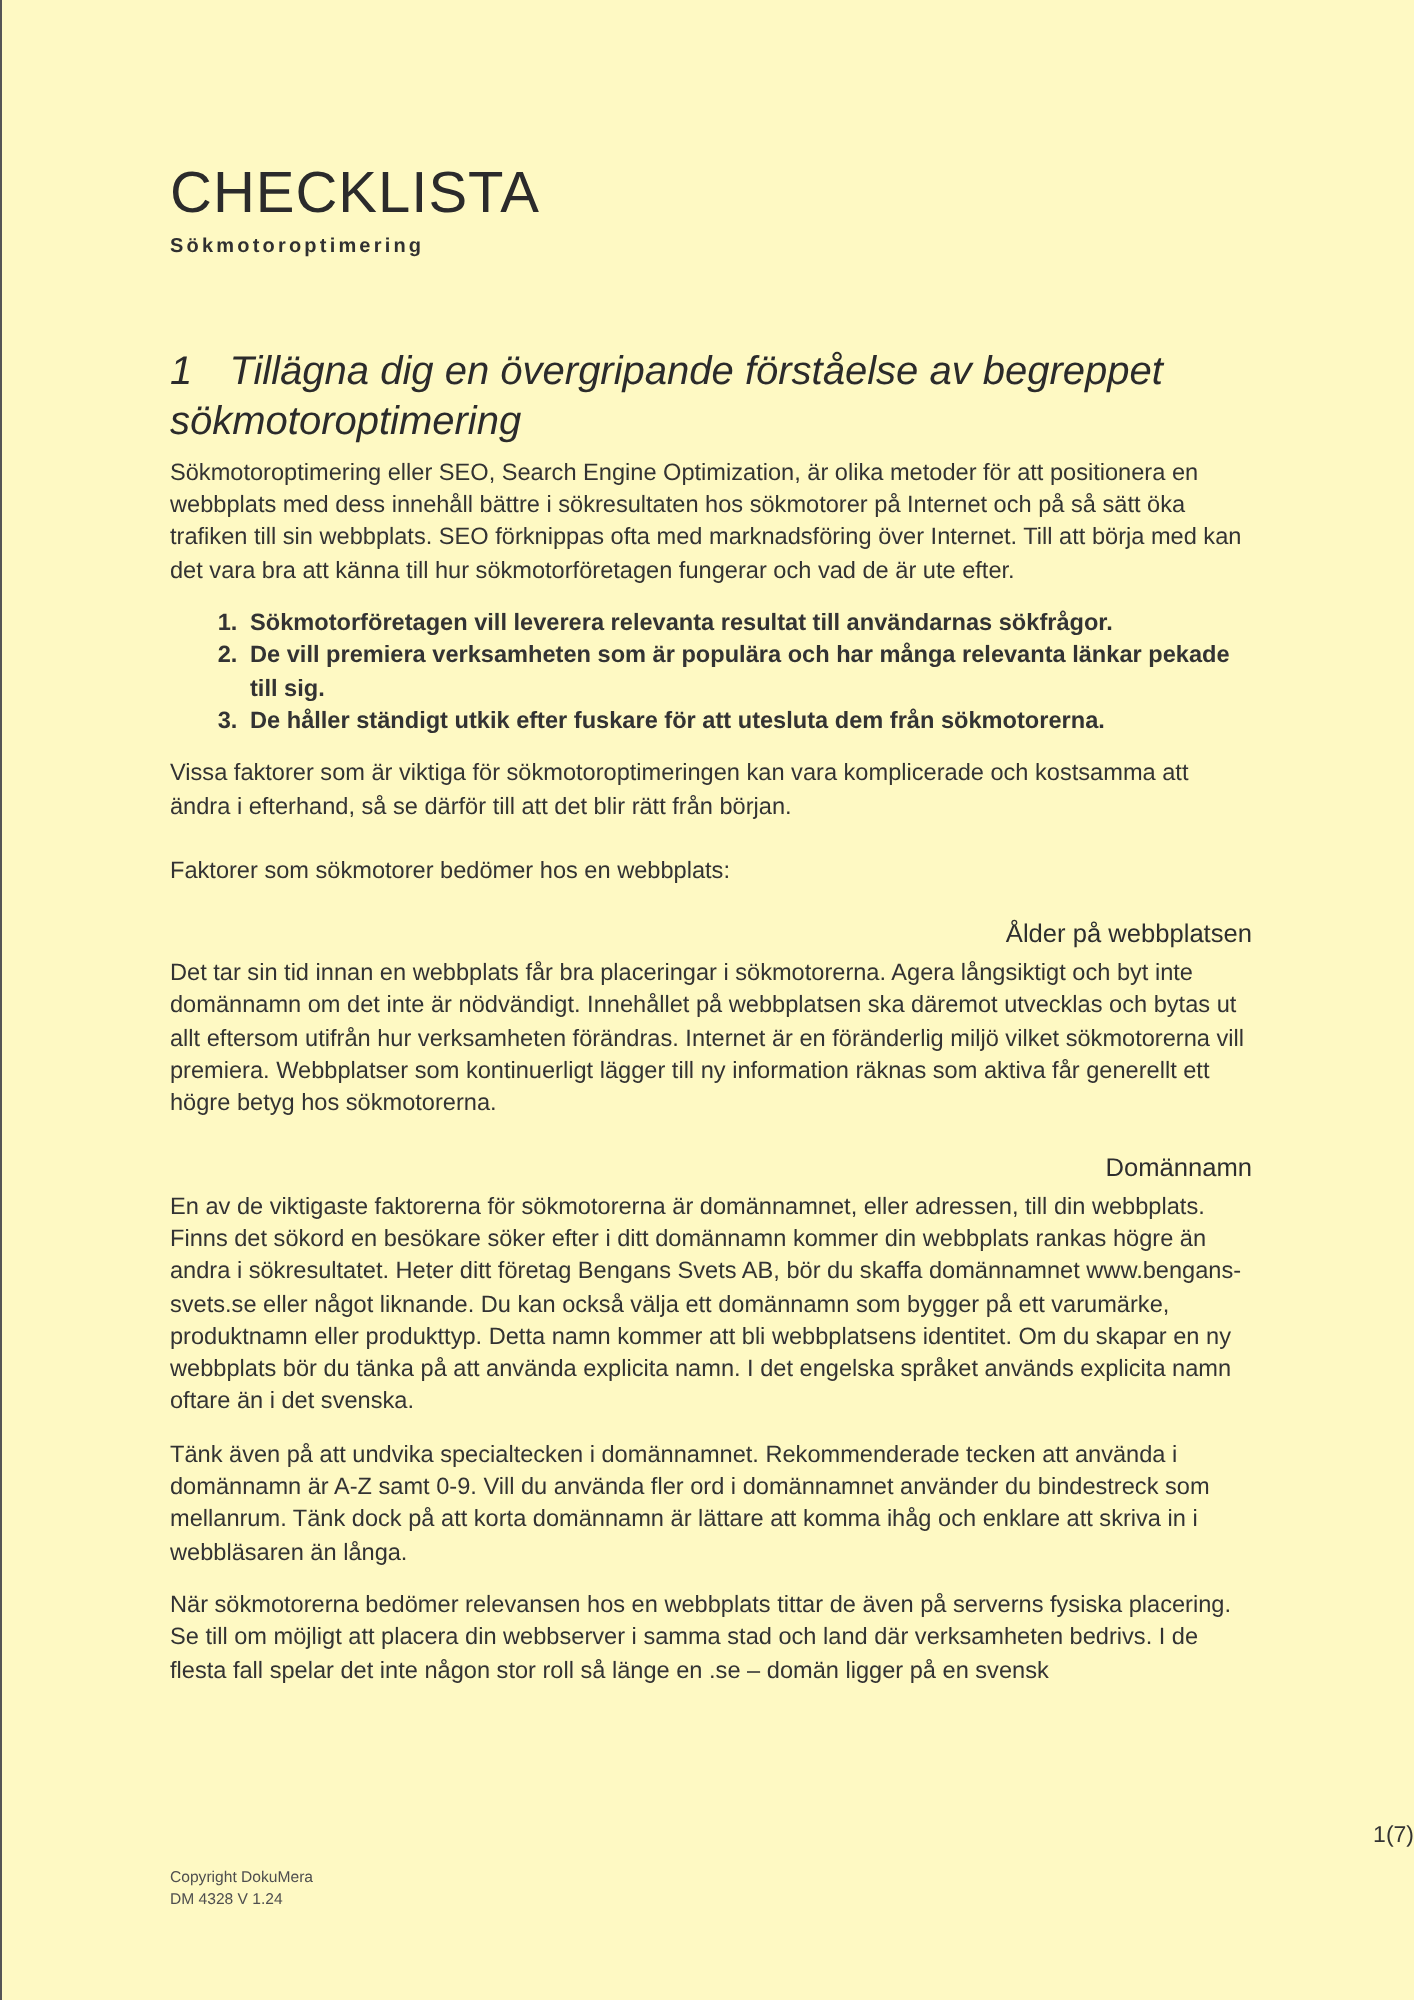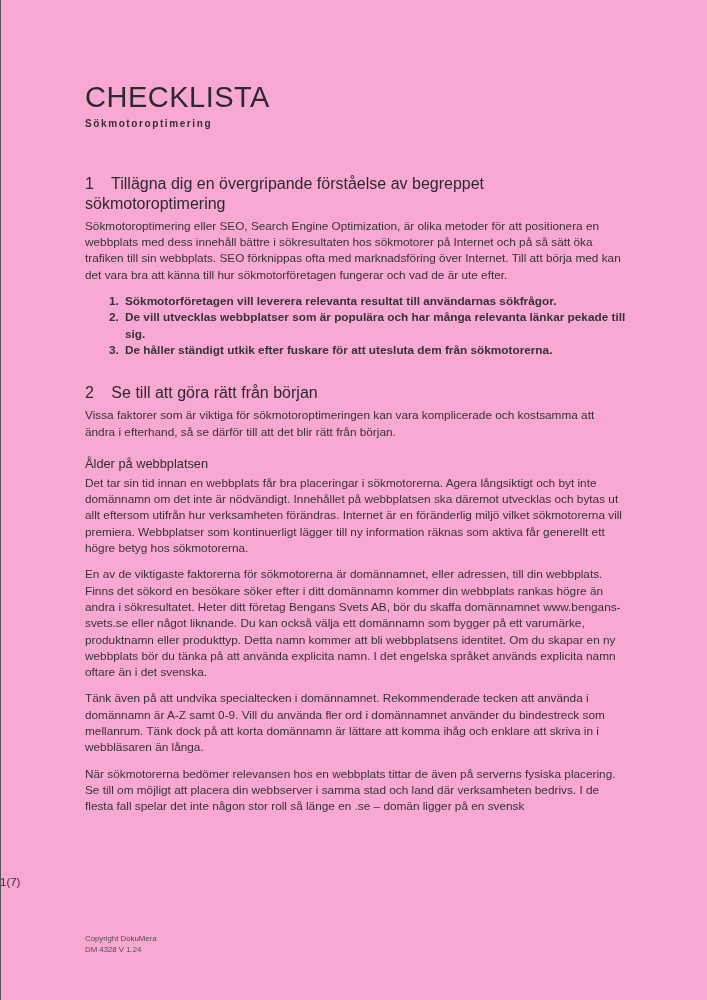--- a/index.html
+++ b/index.html
@@ -5,21 +5,21 @@
   * { margin: 0; padding: 0; box-sizing: border-box; }
   html, body { background: #ffffff; }
   body {
     font-family: "Liberation Sans", "DejaVu Sans", sans-serif;
     color: #333333;
   }
   .page {
     position: relative;
     width: 707px;
     height: 1000px;
-    background: #f9a8d4;
+    background: #fef9c3;
     overflow: hidden;
   }
   .edge-line {
     position: absolute;
     left: 0; top: 0;
     width: 1px; height: 100%;
     background: #555555;
   }
   .content {
     position: absolute;
@@ -36,24 +36,25 @@
     line-height: 1.1;
   }
   .doc-subtitle {
     margin-top: 4px;
     font-size: 10px;
     font-weight: 700;
     letter-spacing: 1.6px;
     color: #303030;
   }
   h2.sec {
-    font-size: 16px;
+    font-size: 20px;
     font-weight: 500;
     color: #2b2b2b;
     line-height: 1.25;
+    font-style: italic;
   }
   h2.sec .sec-num {
     display: inline-block;
     margin-right: 13px;
   }
   h2.sec-1 { margin-top: 45px; }
   h2.sec-2 { margin-top: 25px; }
   p.body-para {
     margin-top: 4px;
     margin-bottom: 10px;
@@ -73,28 +74,29 @@
     color: #333333;
     font-weight: bold;
   }
   ol.num-list li { padding-left: 3px; }
   h3.subhead {
     margin-top: 16px;
     margin-bottom: 4px;
     font-size: 12.8px;
     font-weight: 400;
     color: #2e2e2e;
+    text-align: right;
   }
   h3.subhead + p.body-para { margin-top: 2px; }
   .page-number {
     position: absolute;
-    top: 876px;
+    top: 912px;
     left: 0;
     width: 100%;
-    text-align: left;
+    text-align: right;
     font-size: 11.5px;
     color: #333333;
   }
   .copyright {
     position: absolute;
     left: 85px;
     top: 934px;
     font-size: 7.8px;
     line-height: 10.5px;
     color: #4f4f4f;
@@ -111,33 +113,31 @@
     <div class="doc-subtitle">Sökmotoroptimering</div>
 
     <h2 class="sec sec-1">
       <span class="sec-num">1</span>
       <span>Tillägna dig en övergripande förståelse av begreppet sökmotoroptimering</span>
     </h2>
     <p class="body-para">Sökmotoroptimering eller SEO, Search Engine Optimization, är olika metoder för att positionera en webbplats med dess innehåll bättre i sökresultaten hos sökmotorer på Internet och på så sätt öka trafiken till sin webbplats. SEO förknippas ofta med marknadsföring över Internet. Till att börja med kan det vara bra att känna till hur sökmotorföretagen fungerar och vad de är ute efter.</p>
 
     <ol class="num-list">
       <li>Sökmotorföretagen vill leverera relevanta resultat till användarnas sökfrågor.</li>
-      <li>De vill utvecklas webbplatser som är populära och har många relevanta länkar pekade till sig.</li>
+      <li>De vill premiera verksamheten som är populära och har många relevanta länkar pekade till sig.</li>
       <li>De håller ständigt utkik efter fuskare för att utesluta dem från sökmotorerna.</li>
     </ol>
 
-    <h2 class="sec sec-2">
-      <span class="sec-num">2</span>
-      <span>Se till att göra rätt från början</span>
-    </h2>
     <p class="body-para">Vissa faktorer som är viktiga för sökmotoroptimeringen kan vara komplicerade och kostsamma att ändra i efterhand, så se därför till att det blir rätt från början.</p>
+    <p class="body-para lead-in">Faktorer som sökmotorer bedömer hos en webbplats:</p>
 
     <h3 class="subhead">Ålder på webbplatsen</h3>
     <p class="body-para">Det tar sin tid innan en webbplats får bra placeringar i sökmotorerna. Agera långsiktigt och byt inte domännamn om det inte är nödvändigt. Innehållet på webbplatsen ska däremot utvecklas och bytas ut allt eftersom utifrån hur verksamheten förändras. Internet är en föränderlig miljö vilket sökmotorerna vill premiera. Webbplatser som kontinuerligt lägger till ny information räknas som aktiva får generellt ett högre betyg hos sökmotorerna.</p>
 
+    <h3 class="subhead">Domännamn</h3>
     <p class="body-para">En av de viktigaste faktorerna för sökmotorerna är domännamnet, eller adressen, till din webbplats. Finns det sökord en besökare söker efter i ditt domännamn kommer din webbplats rankas högre än andra i sökresultatet. Heter ditt företag Bengans Svets AB, bör du skaffa domännamnet www.bengans-svets.se eller något liknande. Du kan också välja ett domännamn som bygger på ett varumärke, produktnamn eller produkttyp. Detta namn kommer att bli webbplatsens identitet. Om du skapar en ny webbplats bör du tänka på att använda explicita namn. I det engelska språket används explicita namn oftare än i det svenska.</p>
     <p class="body-para">Tänk även på att undvika specialtecken i domännamnet. Rekommenderade tecken att använda i domännamn är A-Z samt 0-9. Vill du använda fler ord i domännamnet använder du bindestreck som mellanrum. Tänk dock på att korta domännamn är lättare att komma ihåg och enklare att skriva in i webbläsaren än långa.</p>
 
     <p class="body-para">När sökmotorerna bedömer relevansen hos en webbplats tittar de även på serverns fysiska placering. Se till om möjligt att placera din webbserver i samma stad och land där verksamheten bedrivs. I de flesta fall spelar det inte någon stor roll så länge en .se – domän ligger på en svensk</p>
   </div>
 
   <div class="page-number">1(7)</div>
 
   <div class="copyright">
     <div>Copyright DokuMera</div>

